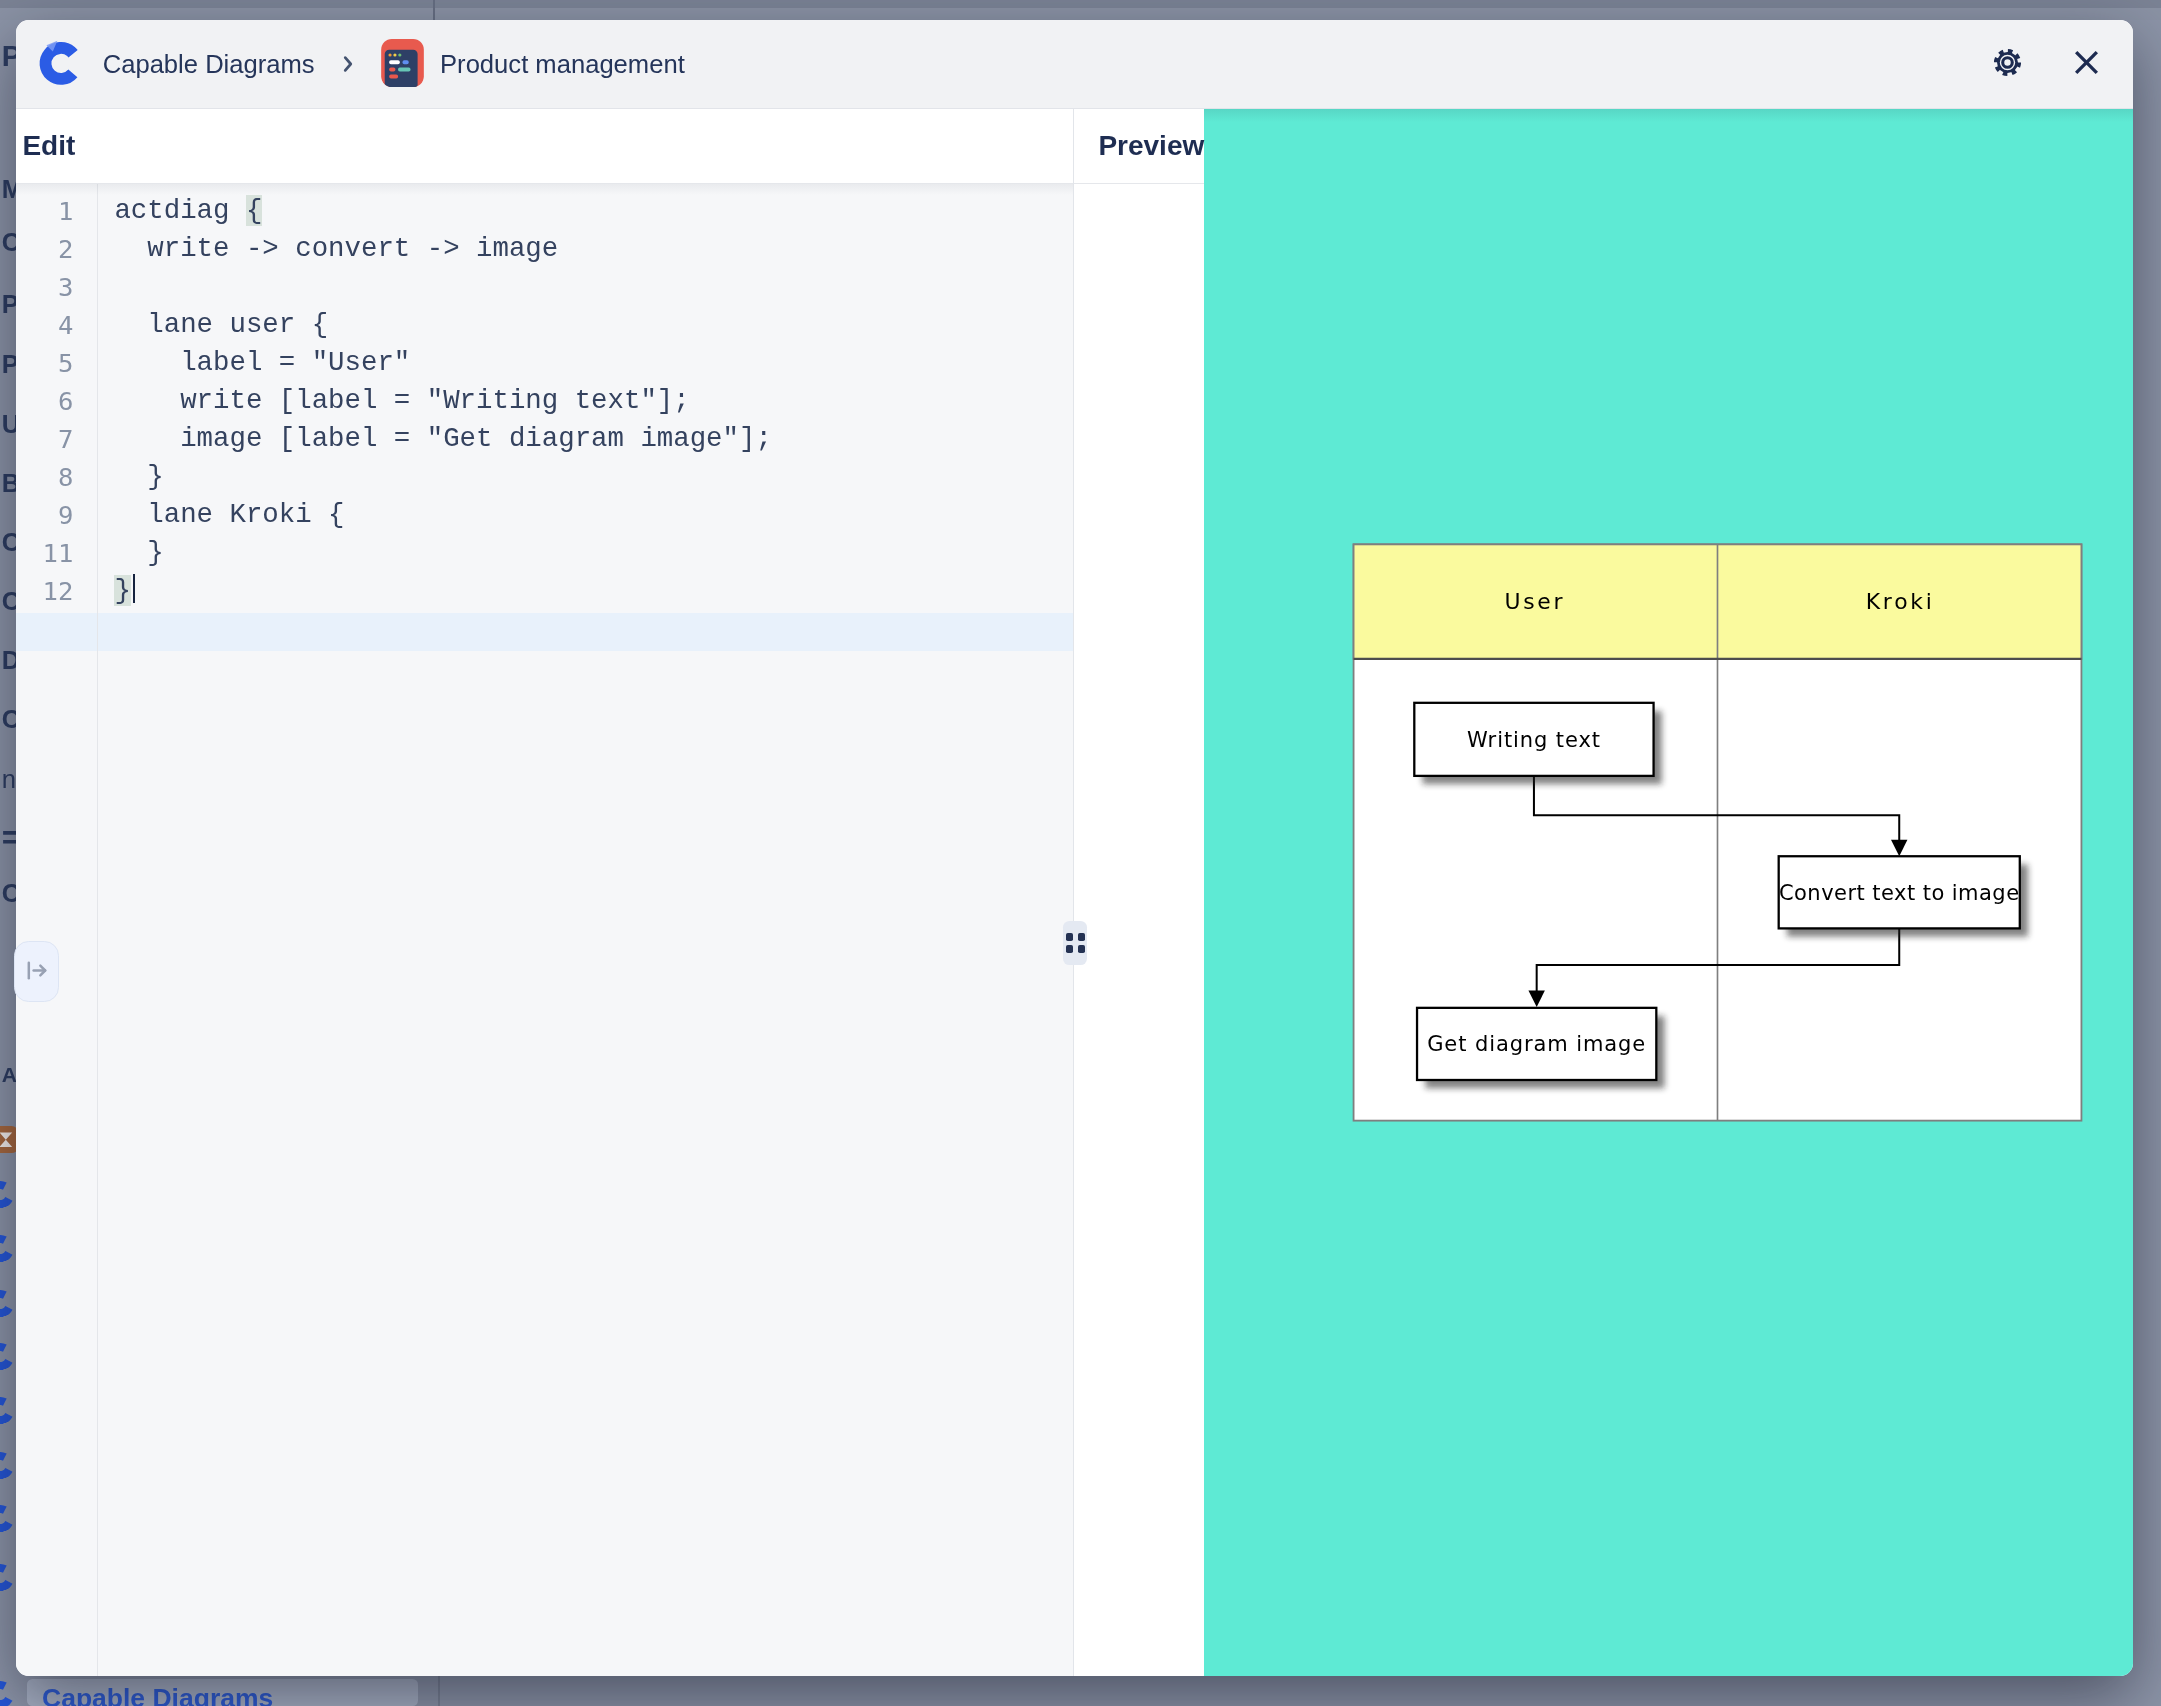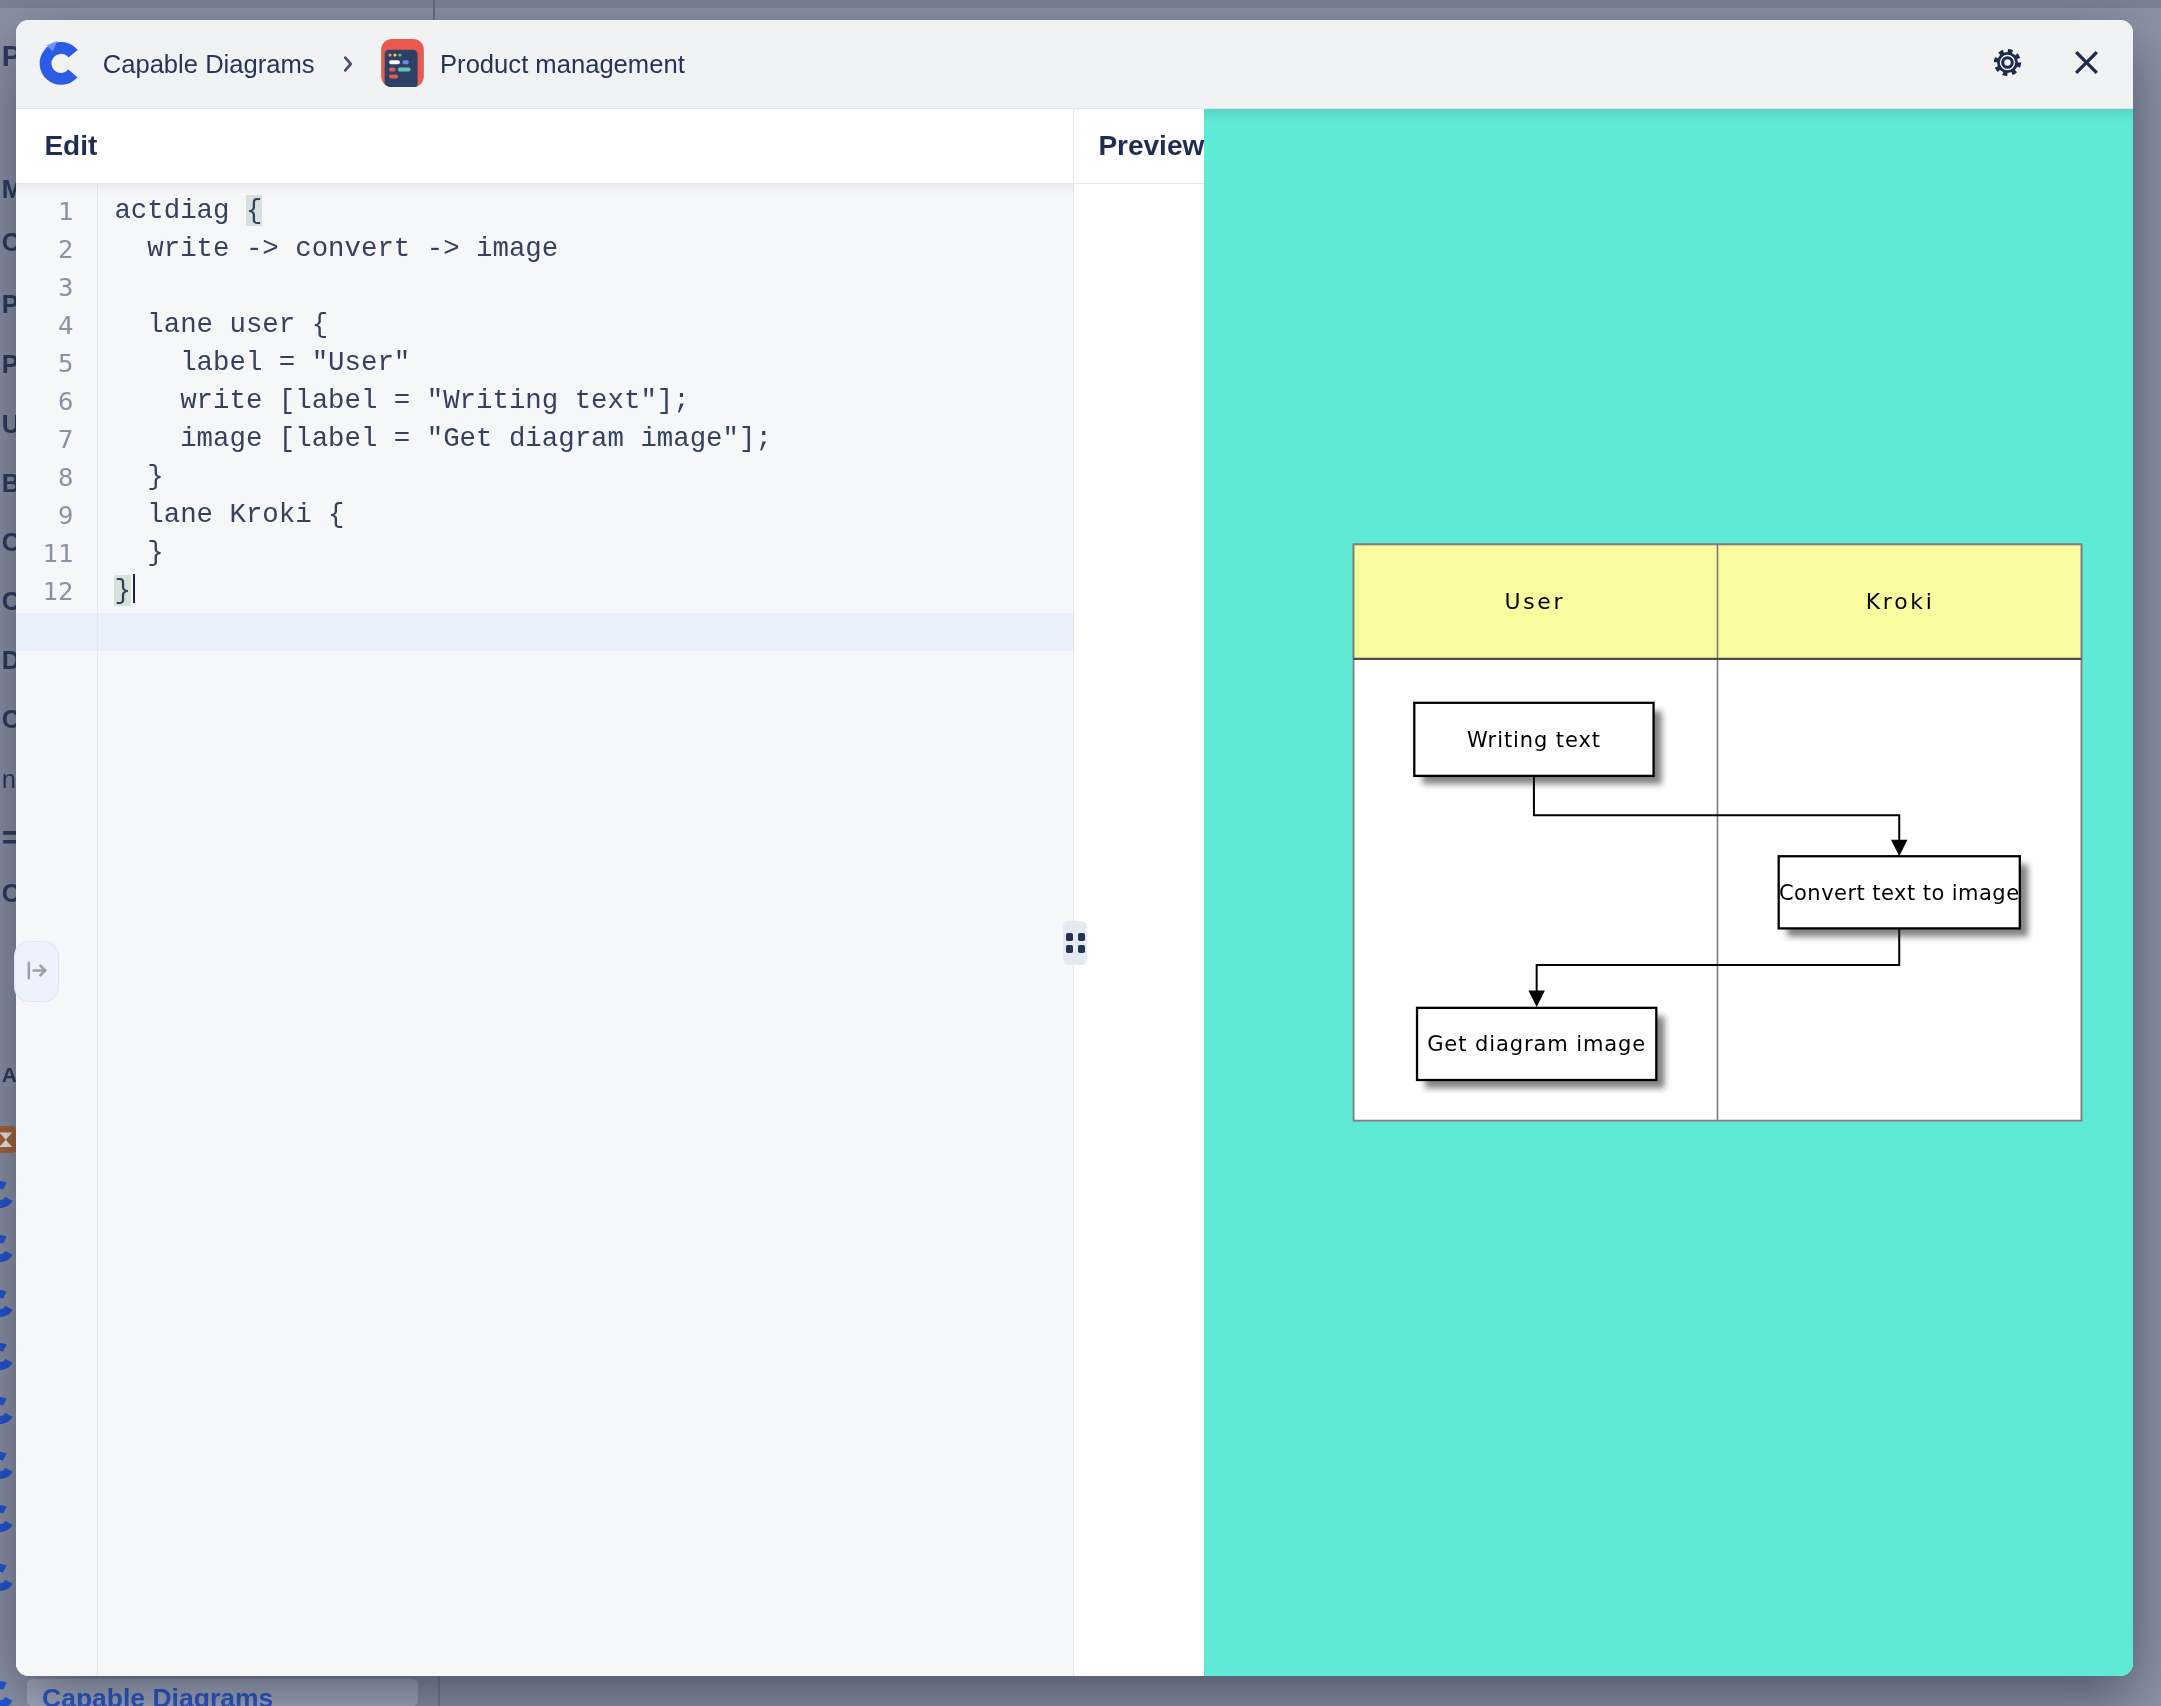--- a/index.html
+++ b/index.html
@@ -50,21 +50,21 @@
   .btn-save  { background:#2f63d6; color:#ffffff; padding:0 30px; }
   
   .panes { flex:1; display:flex; min-height:0; position:relative; }
   .pane-left  { width:1058px; flex:none; display:flex; flex-direction:column; border-right:1.8px solid #e2e5ea; }
   .pane-right { flex:1; display:flex; flex-direction:row; min-width:0; }
   .pane-header {
     height:75px; flex:none; background:#fff; border-bottom:0.9px solid #e5e7eb;
     display:flex; align-items:center; font-size:28px; font-weight:700; color:#1e2d52;
     position:relative; z-index:2;
   }
-  .pane-header.edit { padding-left:28px; }
+  .pane-header.edit { padding-left:6px; }
   .pane-header.preview { padding-left:24px; }
   
   .editor {
     flex:1; position:relative; background:#f6f7f9; overflow:hidden;
     font-family:"DejaVu Sans Mono","Liberation Mono",monospace;
     font-size:27.4px; color:#34425f;
   }
   .editor::before { content:''; position:absolute; left:0; right:0; top:0; height:11px;
     background:linear-gradient(rgba(30,40,60,.06), rgba(30,40,60,0)); z-index:3; pointer-events:none; }
   .active-line { position:absolute; left:0; right:0; top:429px; height:38px; background:#e8f1fb; z-index:0; }

